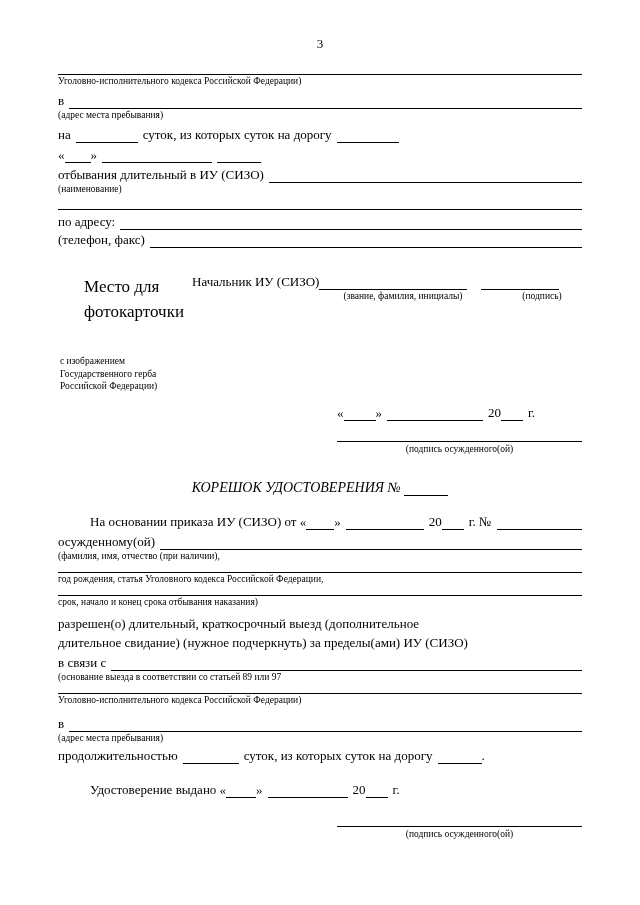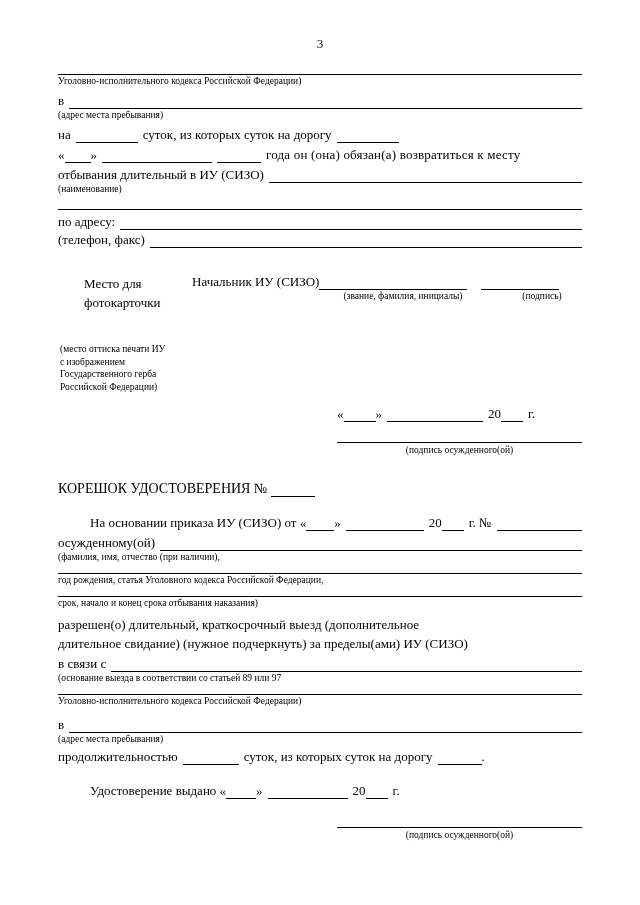--- a/index.html
+++ b/index.html
@@ -58,33 +58,35 @@
     line-height: 1.5;
   }
   .mt2 { margin-top: 2px; }
   .mt4 { margin-top: 4px; }
   .mt6 { margin-top: 6px; }
   .mt10 { margin-top: 10px; }
   .mt14 { margin-top: 14px; }
   .mt18 { margin-top: 18px; }
 
   .section-title {
+    text-align: center;
     font-size: 14px;
     margin-top: 26px;
+    font-style: italic;
   }
   .photo-block {
     display: flex;
     margin-top: 26px;
   }
   .photo-label {
     width: 135px;
     padding-left: 26px;
     box-sizing: border-box;
     line-height: 1.5;
-    font-size: 13px;
+    font-size: 17px;
   }
   .chief-block {
     flex: 1;
   }
   .stamp-note {
     font-size: 9.5px;
     line-height: 1.35;
     margin-top: 30px;
     padding-left: 2px;
   }
@@ -153,21 +155,20 @@
 
       <div class="flexline mt4">
         <span class="txt">«</span>
         <span class="rule" style="width:26px;"></span>
         <span class="txt">»</span>
         <span class="sp"></span>
         <span class="rule" style="width:110px;"></span>
         <span class="sp"></span>
         <span class="rule" style="width:44px;"></span>
         <span class="sp"></span>
-        <span class="txt" style="letter-spacing:0.2px;">года он (она) обязан(а) возвратиться к месту</span>
       </div>
 
       <div class="flexline mt4">
         <span class="txt">отбывания длительный в ИУ (СИЗО)</span>
         <span class="sp"></span>
         <span class="grow"></span>
       </div>
       <div class="caption" style="margin-right:-120px;">(наименование)</div>
 
       <div class="rule-full mt14"></div>
@@ -200,21 +201,20 @@
         <div class="flexline" style="margin-top:1px;">
           <span style="display:inline-block;width:128px;"></span>
           <span class="small-center" style="width:166px;">(звание, фамилия, инициалы)</span>
           <span class="sp" style="width:16px;"></span>
           <span class="small-center" style="width:80px;text-align:center;">(подпись)</span>
         </div>
       </div>
     </div>
 
     <div class="stamp-note">
-      <div>(место оттиска печати ИУ</div>
       <div>с изображением</div>
       <div>Государственного герба</div>
       <div>Российской Федерации)</div>
     </div>
 
     <div class="sign-right" style="margin-top:12px;">
       <div class="sign-right-inner">
         <div class="flexline">
           <span class="txt">«</span>
           <span class="rule" style="width:32px;"></span>

